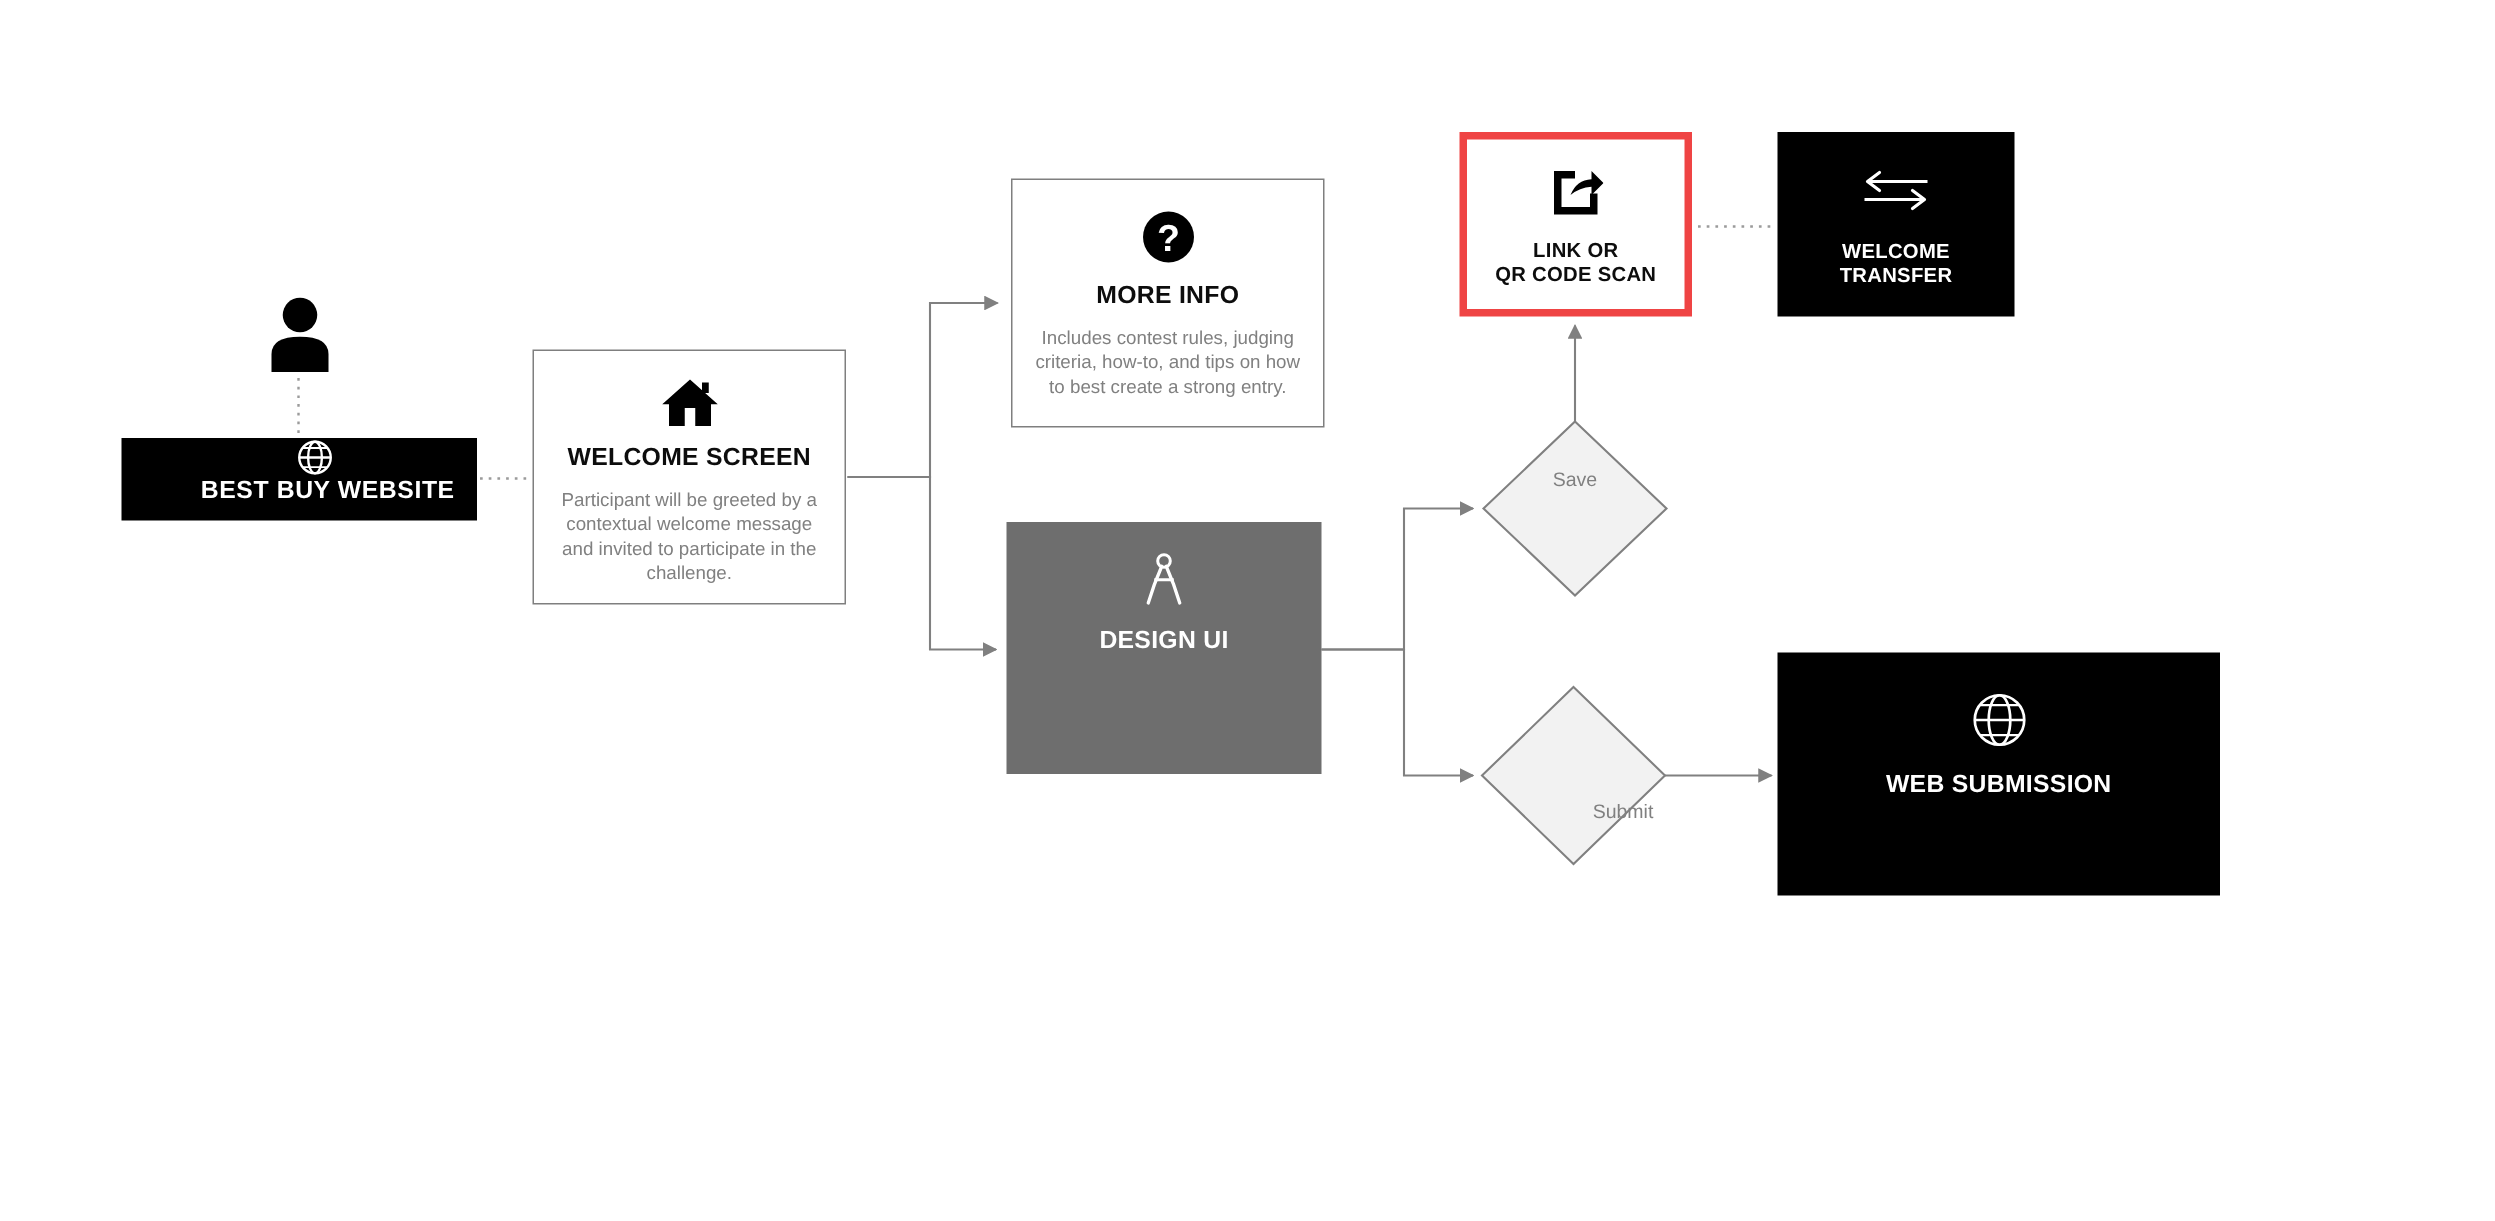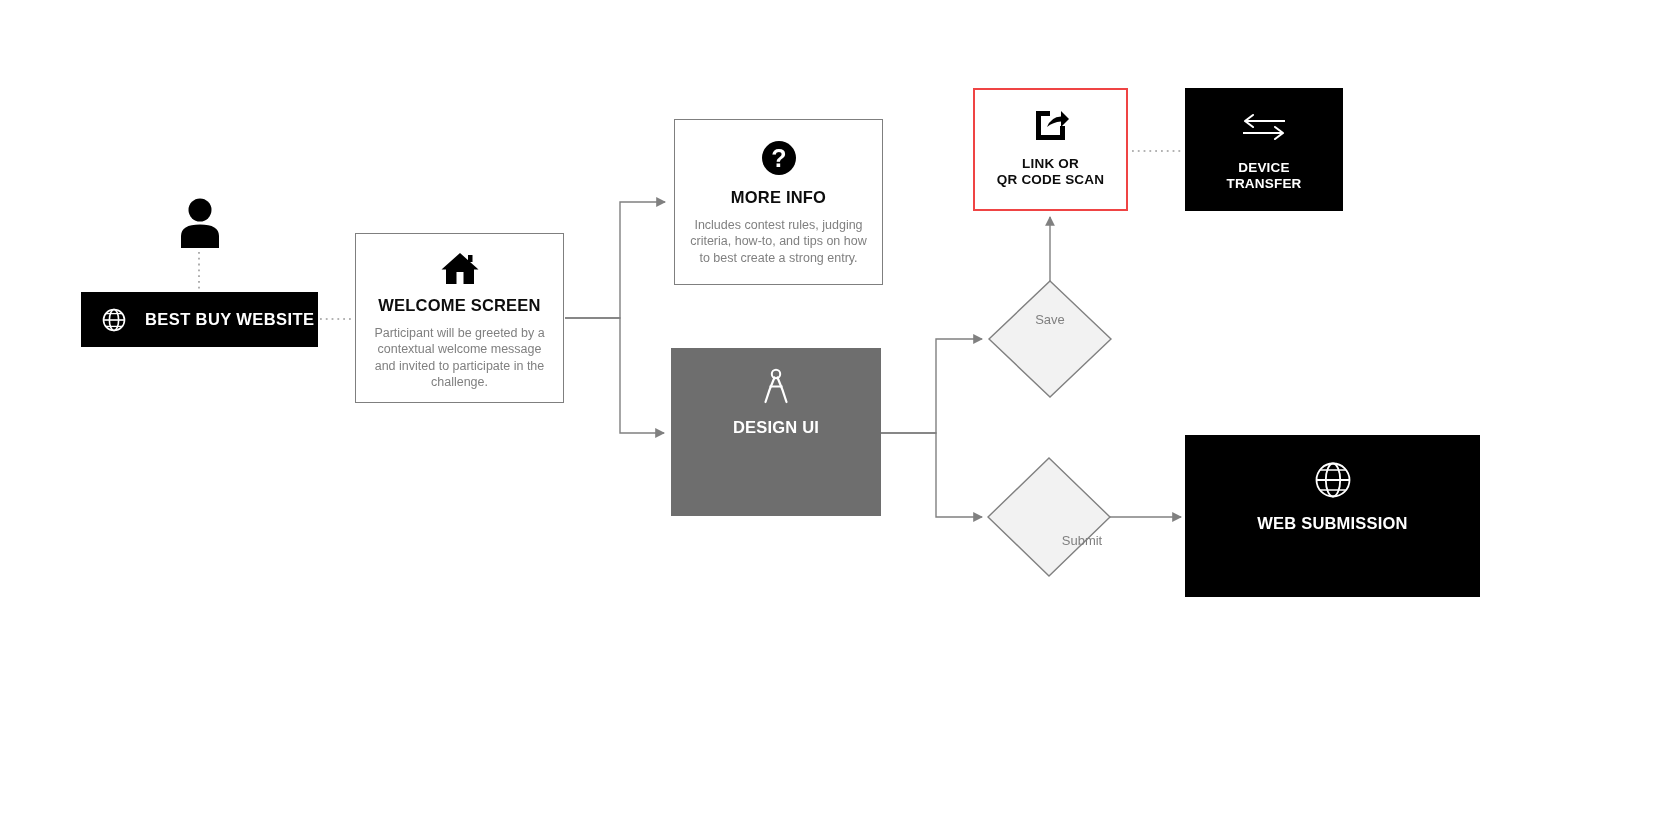--- a/index.html
+++ b/index.html
@@ -54,21 +54,21 @@
     justify-content: flex-start;
   }
 
   
   #best-buy-website {
     left: 81px;
     top: 292px;
     width: 237px;
     height: 55px;
     background: #000000;
-    flex-direction: row;
+    flex-direction: column;
     align-items: center;
     justify-content: flex-start;
     padding-left: 20px;
   }
   #best-buy-website .node-title {
     color: #ffffff;
     font-size: 16.5px;
     font-weight: bold;
     margin-left: 18px;
     letter-spacing: 0.4px;
@@ -139,21 +139,21 @@
     width: 184px;
   }
 
   
   #link-qr {
     left: 973px;
     top: 88px;
     width: 155px;
     height: 123px;
     background: #ffffff;
-    border: 2px solid #ef4444;
+    border: 5px solid #ef4444;
     padding-top: 18px;
   }
   #link-qr .node-title {
     color: #0d0d0d;
     font-size: 13.5px;
     margin-top: 14px;
   }
 
   
   #device-transfer {
@@ -310,21 +310,21 @@
 <div class="node" id="device-transfer">
   <span class="icon-wrap">
     <svg width="50" height="30" viewBox="0 0 50 30">
       <line x1="6" y1="9" x2="46" y2="9" stroke="#ffffff" stroke-width="2.1"></line>
       <polyline points="14,3 6,9 14,15" fill="none" stroke="#ffffff" stroke-width="2.1" stroke-linecap="round" stroke-linejoin="round"></polyline>
       <line x1="4" y1="21" x2="44" y2="21" stroke="#ffffff" stroke-width="2.1"></line>
       <polyline points="36,15 44,21 36,27" fill="none" stroke="#ffffff" stroke-width="2.1" stroke-linecap="round" stroke-linejoin="round"></polyline>
     </svg>
   </span>
   <span class="node-title">
-    <span>DEVICE</span><br>
+    <span>WELCOME</span><br>
     <span>TRANSFER</span>
   </span>
 </div>
 
 <div class="node" id="web-submission">
   <span class="icon-wrap">
     <svg width="40" height="40" viewBox="0 0 40 40">
       <circle cx="20" cy="20" r="16.5" fill="none" stroke="#ffffff" stroke-width="1.8"></circle>
       <ellipse cx="20" cy="20" rx="7.2" ry="16.5" fill="none" stroke="#ffffff" stroke-width="1.8"></ellipse>
       <line x1="3.5" y1="20" x2="36.5" y2="20" stroke="#ffffff" stroke-width="1.8"></line>

